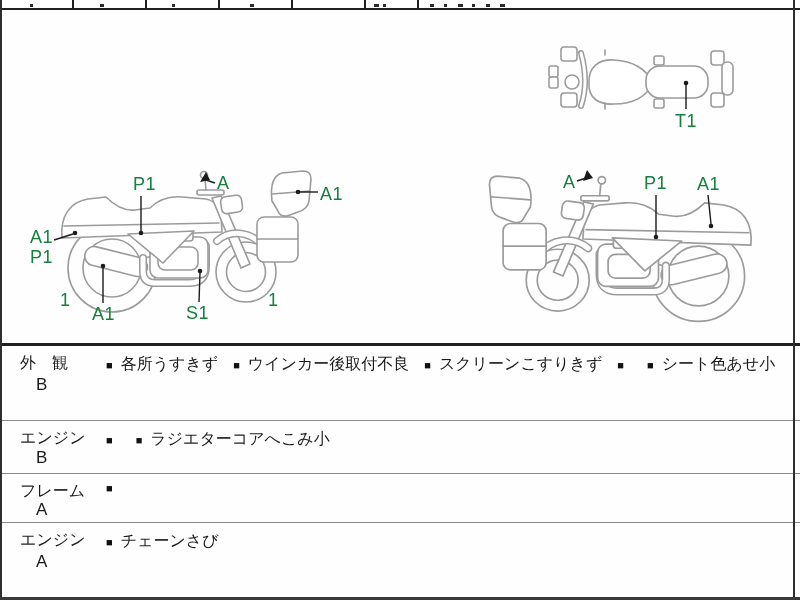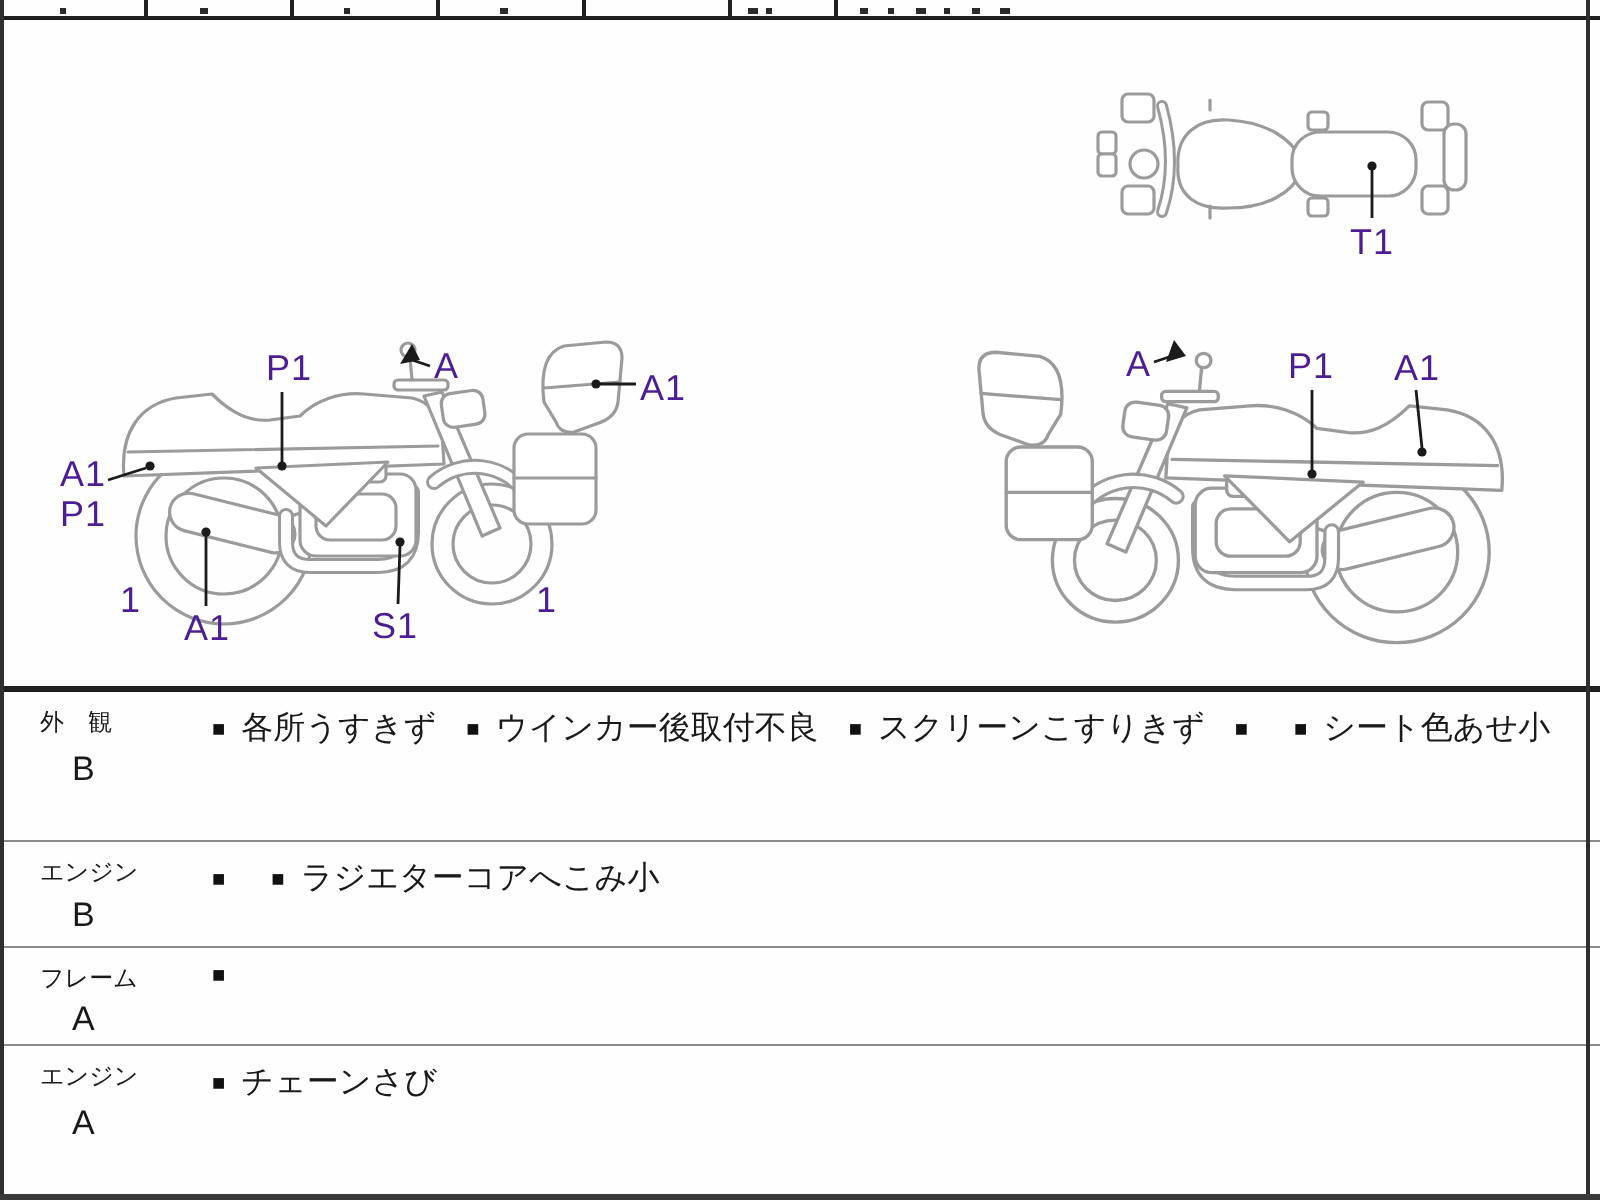--- a/index.html
+++ b/index.html
@@ -10,28 +10,28 @@
   
   .edge{position:absolute;background:#2e2e2e;}
   .edge-left{left:0;top:0;width:2px;height:600px;}
   .edge-right{left:793px;top:0;width:2px;height:600px;}
   .edge-bottom{left:0;top:597px;width:800px;height:3px;background:#3a3a3a;}
   
   .top-strip{position:absolute;left:0;top:0;width:800px;height:8px;border-bottom:2.5px solid #1f1f1f;}
   .top-strip .vd{position:absolute;top:0;width:2px;height:8px;background:#1f1f1f;}
   .top-strip .frag{position:absolute;top:4px;height:3px;background:#2a2a2a;}
   
-  .lbl{position:absolute;font-size:18px;line-height:18px;color:#4c1d95;letter-spacing:0.5px;white-space:nowrap;}
+  .lbl{position:absolute;font-size:18px;line-height:18px;color:#15803d;letter-spacing:0.5px;white-space:nowrap;}
   svg.art{position:absolute;left:0;top:0;}
   
   .cond-table{position:absolute;left:0;top:343px;width:800px;border-top:3px solid #1f1f1f;}
   .crow{position:relative;width:800px;}
   .crow + .crow{border-top:1.5px solid #8a8a8a;}
   .r1{height:74px;} .r2{height:51.5px;padding-left:44px;} .r3{height:48.5px;padding-left:48px;} .r4{height:72px;}
-  .cat{position:absolute;left:20px;top:7px;font-size:12px;}
+  .cat{position:absolute;left:20px;top:7px;font-size:16px;}
   .grade{position:absolute;left:36px;top:29px;font-size:17px;}
   .items{position:absolute;left:106px;top:8px;display:flex;gap:15px;font-size:16px;white-space:nowrap;}
   .item{display:flex;align-items:center;}
   .blt{font-size:11px;margin-right:8px;color:#111;}
 </style>
 </head>
 <body>
 
 <div class="sheet">
 

